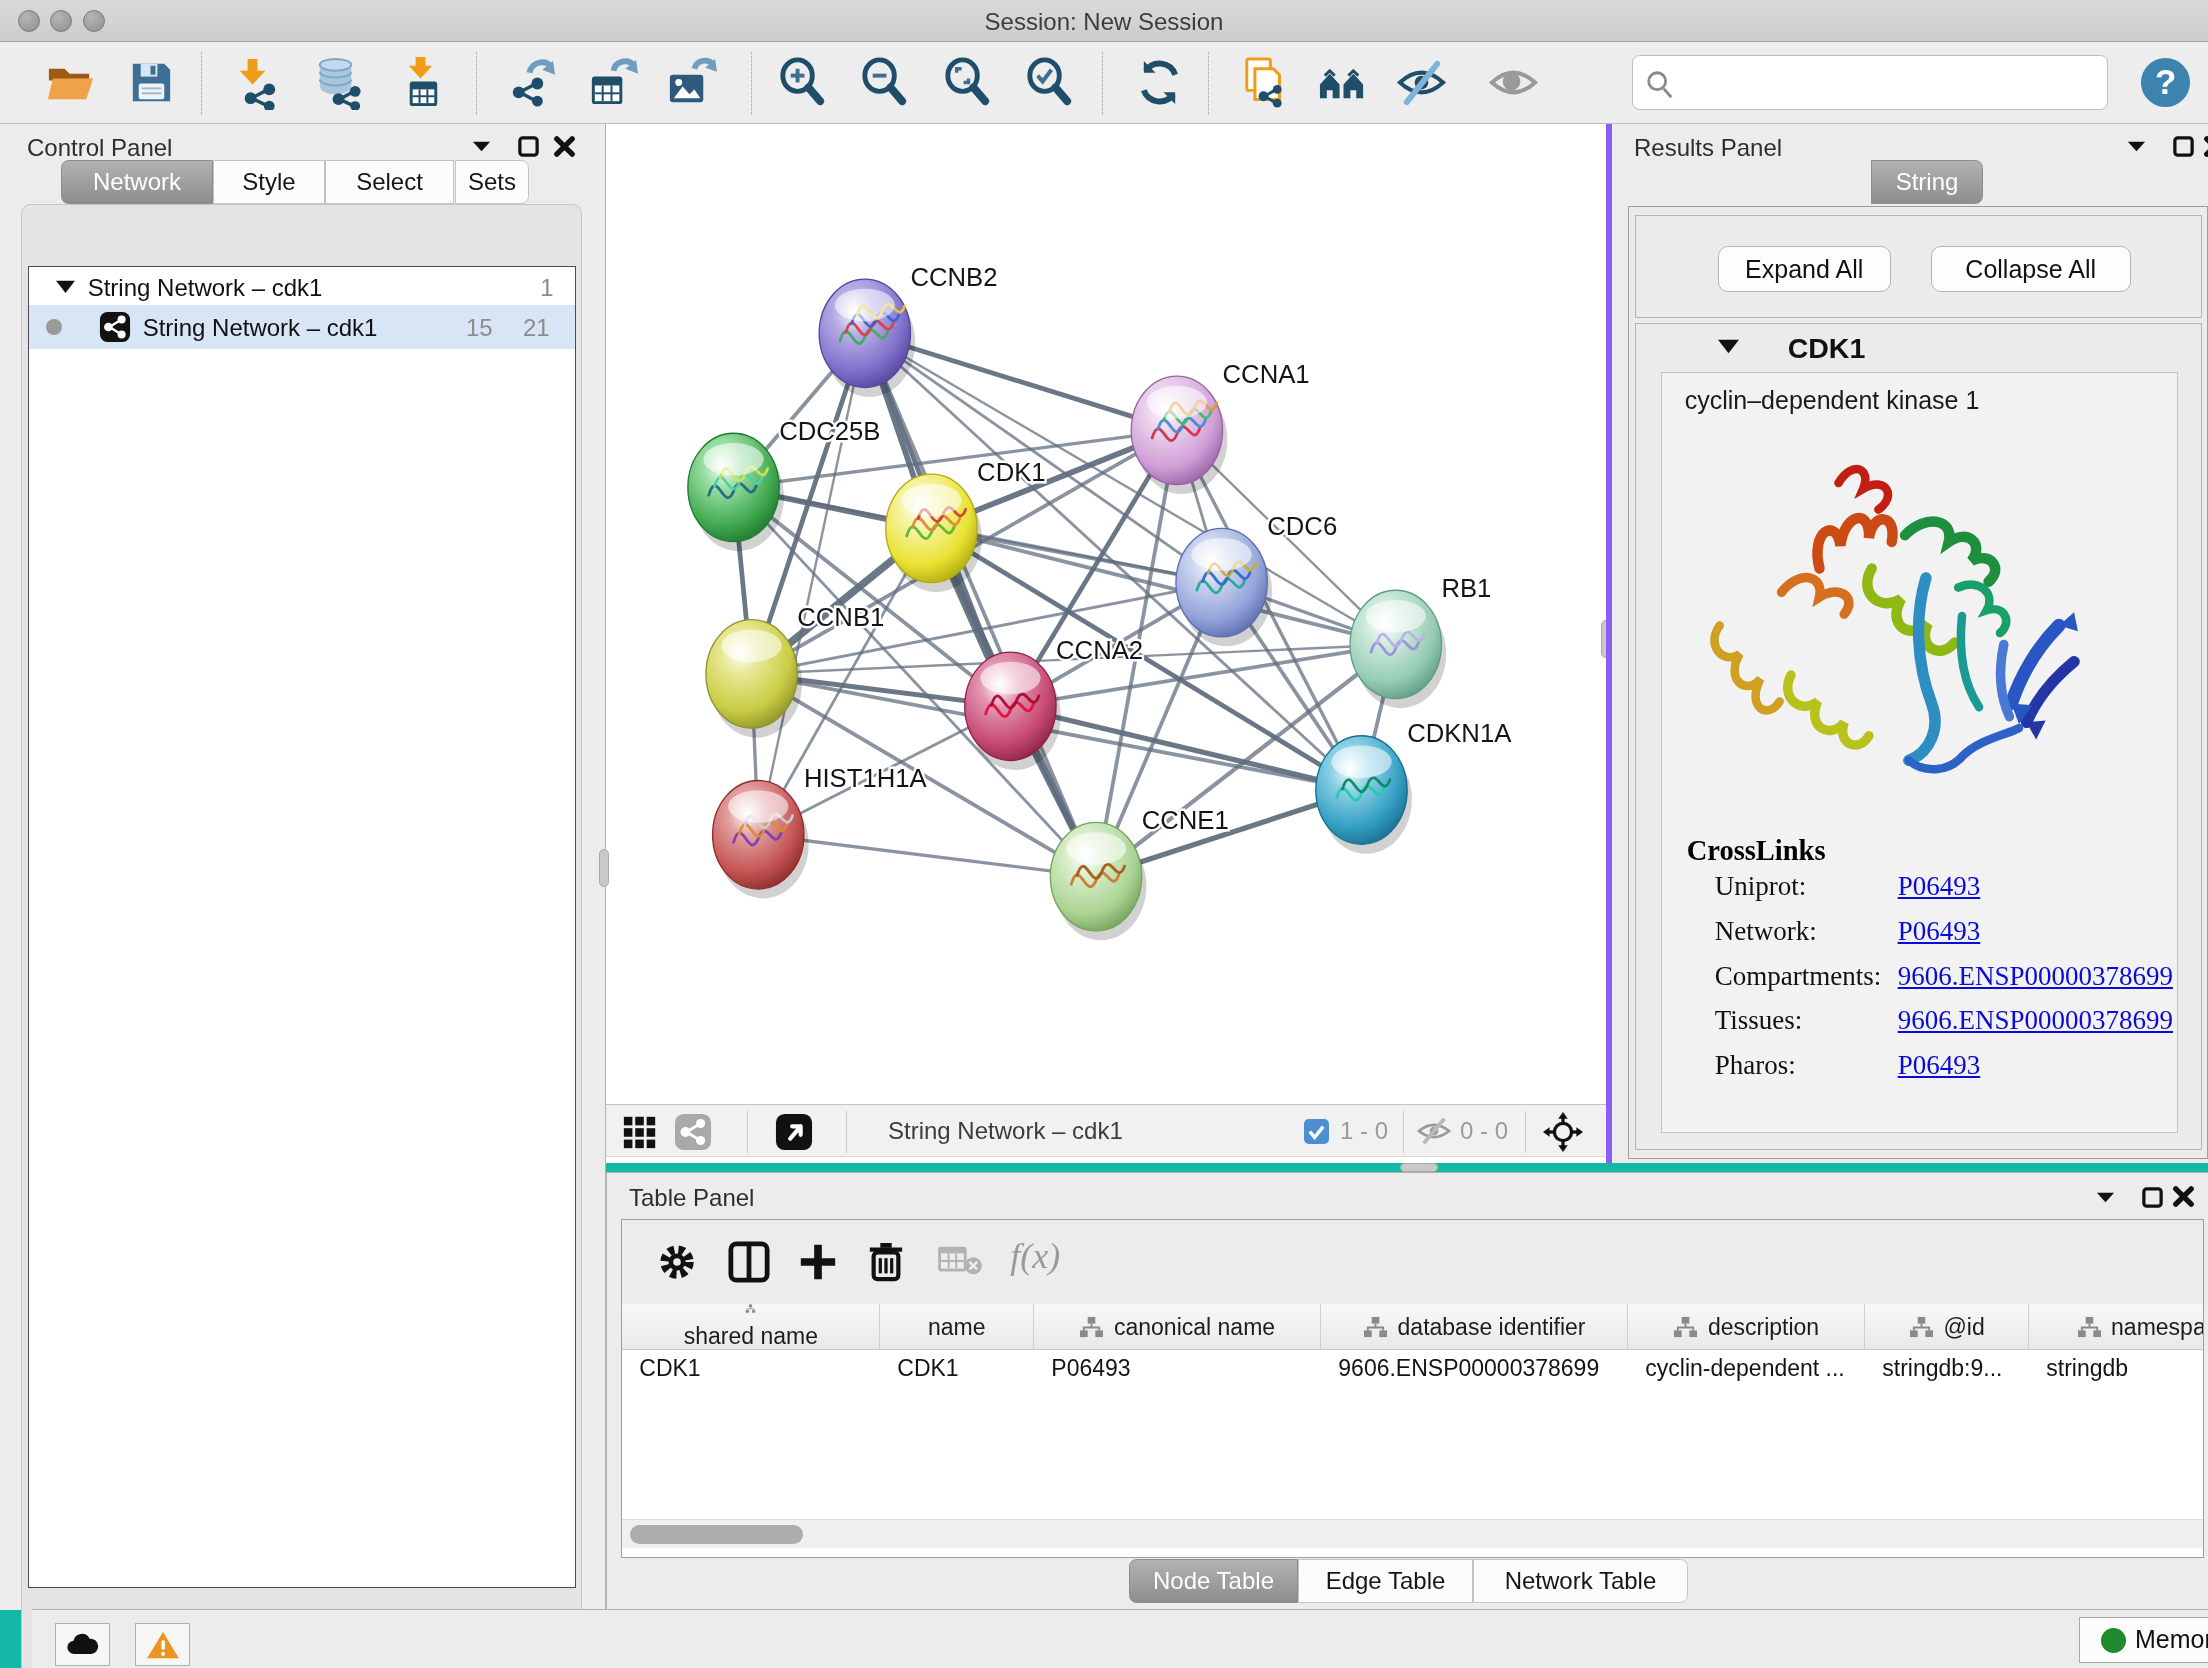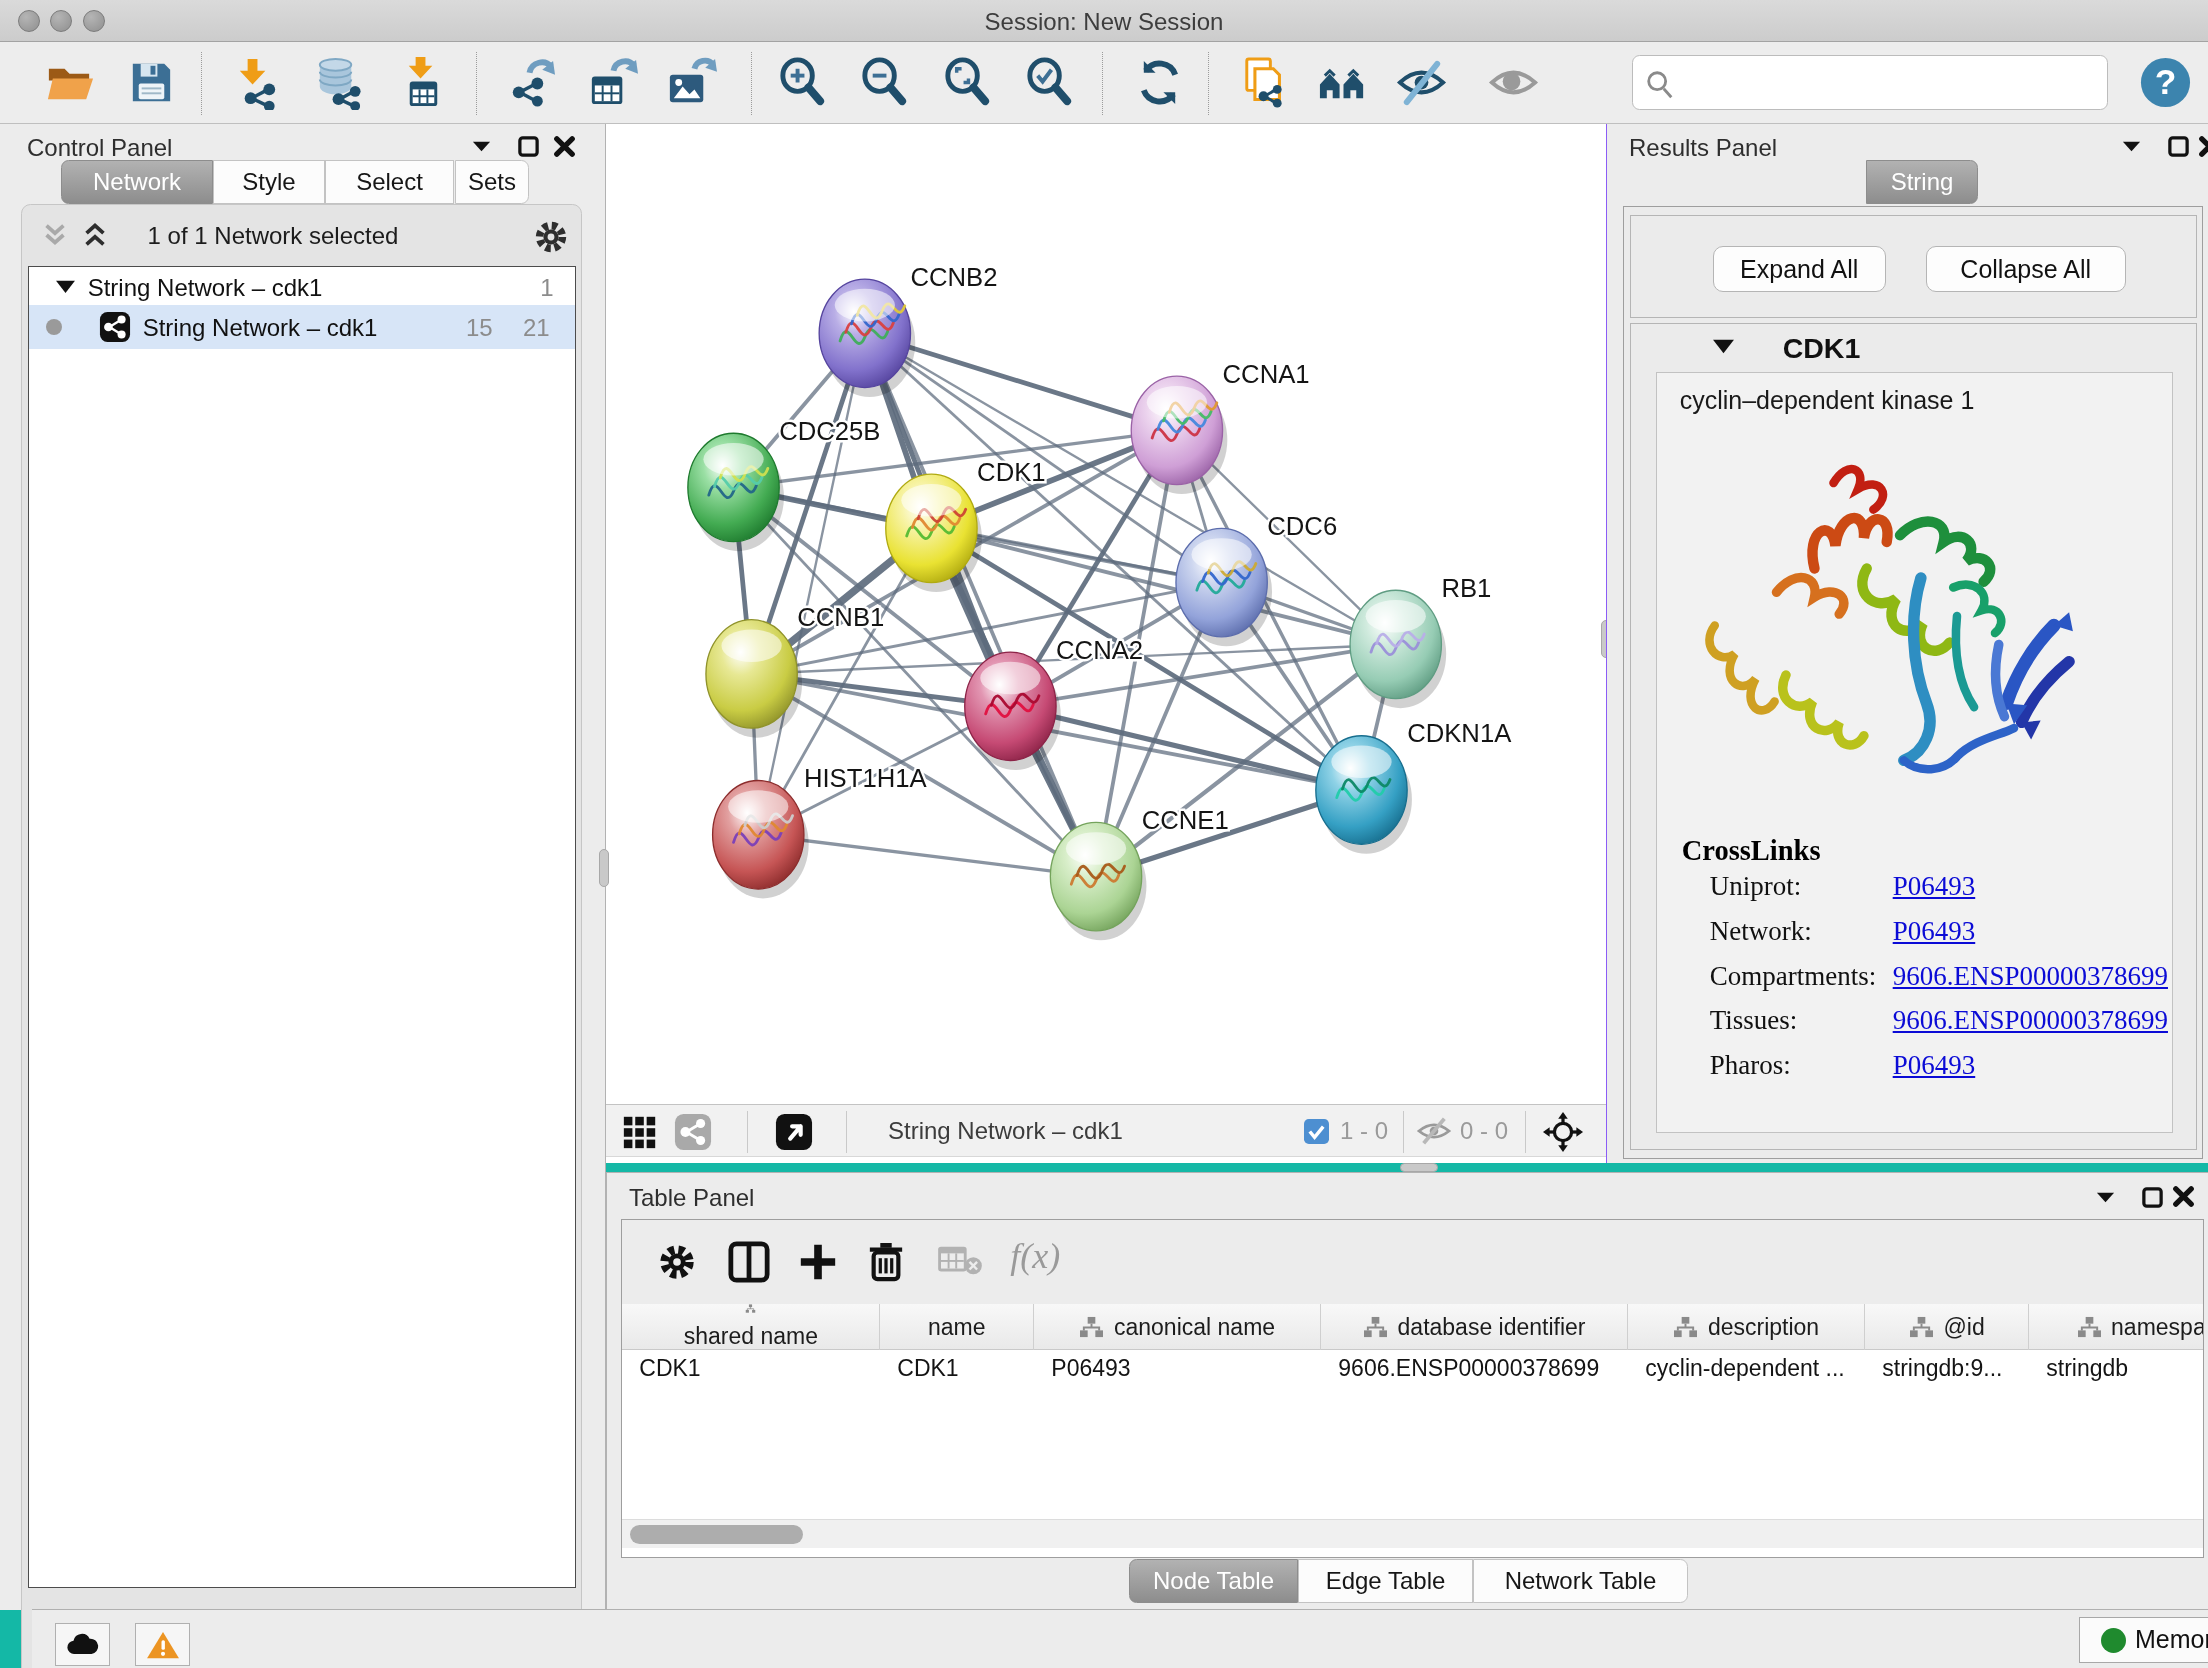--- a/index.html
+++ b/index.html
@@ -50,21 +50,21 @@
   #network-svg { position:absolute; left:0; top:0; }
   .nv-toolbar { position:absolute; left:0; top:980px; width:1001px; height:53px; background:#f1f1f1;
     border-top:1px solid #c3c3c3; border-bottom:1px solid #d8d8d8; }
   .nv-sep { position:absolute; top:5.7px; height:42px; border-left:1px solid #c9c9c9; }
   .nv-title { position:absolute; top:12.4px; font-size:24px; color:#3c3c3c; }
   .nv-count { position:absolute; top:12.4px; font-size:24px; color:#9a9a9a; }
   .nv-check { position:absolute; top:14.3px; width:25px; height:25px; background:#4d8fd1; border-radius:4.8px; }
   .split-dot { position:absolute; background:#c9c9c9; border:1px solid #a8a8a8; border-radius:5.7px; }
 
   
-  .results-panel { position:absolute; left:1606px; top:124px; width:602px; height:1039px; background:#ececec; border-left:1px solid #8b5cf6; }
+  .results-panel { position:absolute; left:1606px; top:124px; width:602px; height:1039px; background:#ececec; border-left:6px solid #8b5cf6; }
   .rp-outer { position:absolute; left:16px; top:82px; width:580px; height:953px; background:#ebebeb; border:1px solid #9e9e9e; }
   .rp-btnbox { position:absolute; left:5.7px; top:7.6px; width:567px; height:103px; border:1px solid #b5b5b5; }
   .rp-btn { position:absolute; top:30px; height:46px; background:#fdfdfd; border:1px solid #b5b5b5; border-radius:10px;
     font-size:25px; color:#111; text-align:center; line-height:44px; cursor:pointer; }
   .rp-cdk { position:absolute; left:5.7px; top:116px; width:567px; height:827px; border:1px solid #b5b5b5; }
   .rp-cdk-head { position:absolute; left:0; top:0; width:100%; height:48px; }
   .rp-cdk-name { position:absolute; left:152px; top:7.6px; font-size:28.5px; font-weight:bold; color:#111; }
   .rp-inner { position:absolute; left:25px; top:48px; width:517px; height:761px; background:#f2f2f2; border:1px solid #c2c2c2; }
   .rp-desc { position:absolute; left:23px; top:13.3px; font-size:25px; color:#1a1a1a; }
   .xl-head { position:absolute; left:25px; top:462px; font-family:"Liberation Serif",serif; font-weight:bold; font-size:28.5px; color:#000; }
@@ -295,37 +295,20 @@
     <span class="ph-ico" style="left:552px; top:9.5px"><svg width="25" height="25" viewBox="0 0 26 26">
           <path d="M5 5l16 16M21 5L5 21" stroke="#111" stroke-width="5.6" stroke-linecap="round"></path>
         </svg></span>
 
     <div class="tab sel first" style="left:61px; top:36px; width:152px">Network</div>
     <div class="tab" style="left:213px; top:36px; width:112px">Style</div>
     <div class="tab" style="left:325px; top:36px; width:129px">Select</div>
     <div class="tab last" style="left:455px; top:36px; width:74px">Sets</div>
 
     <div class="cp-box">
-      <div class="cp-status">
-        <span class="ph-ico" style="left:17px; top:15px">
-          <svg width="32" height="30" viewBox="0 0 34 32">
-              <path d="M8 6l9 8 9-8M8 16l9 8 9-8" fill="none" stroke="#a9a9a9" stroke-width="4"></path>
-            </svg></span>
-        <span class="ph-ico" style="left:57px; top:15px">
-          <svg width="32" height="30" viewBox="0 0 34 32">
-              <path d="M8 14l9-8 9 8M8 26l9-8 9 8" fill="none" stroke="#2e2e2e" stroke-width="4"></path>
-            </svg></span>
-        <span class="cp-status-text">1 of 1 Network selected</span>
-        <span class="ph-ico" style="left:510px; top:13.3px">
-          <svg width="38" height="38" viewBox="0 0 40 40">
-              <circle cx="20" cy="20" r="12" fill="none" stroke="#2e2e2e" stroke-width="8" stroke-dasharray="5.5 4"></circle>
-              <circle cx="20" cy="20" r="8" fill="#2e2e2e"></circle>
-              <circle cx="20" cy="20" r="3.6" fill="#e4e4e4"></circle>
-            </svg></span>
-      </div>
       <div class="cp-list">
         <div class="tree-row" style="height:38px">
           <svg class="abs" style="left:25px; top:11.4px" width="23" height="17" viewBox="0 0 24 18">
               <path d="M2 3h20l-10 13z" fill="#111"></path>
             </svg>
           <span class="abs" style="left:59px; top:6.7px; font-size:24px; color:#111">String Network – cdk1</span>
           <span class="tree-num" style="right:21px; top:6.7px">1</span>
         </div>
         <div class="tree-row" style="height:44px; background:#d7e5f7">
           <span class="abs" style="left:17px; top:14.3px; width:16px; height:16px; border-radius:50%; background:#9a9a9a"></span>

